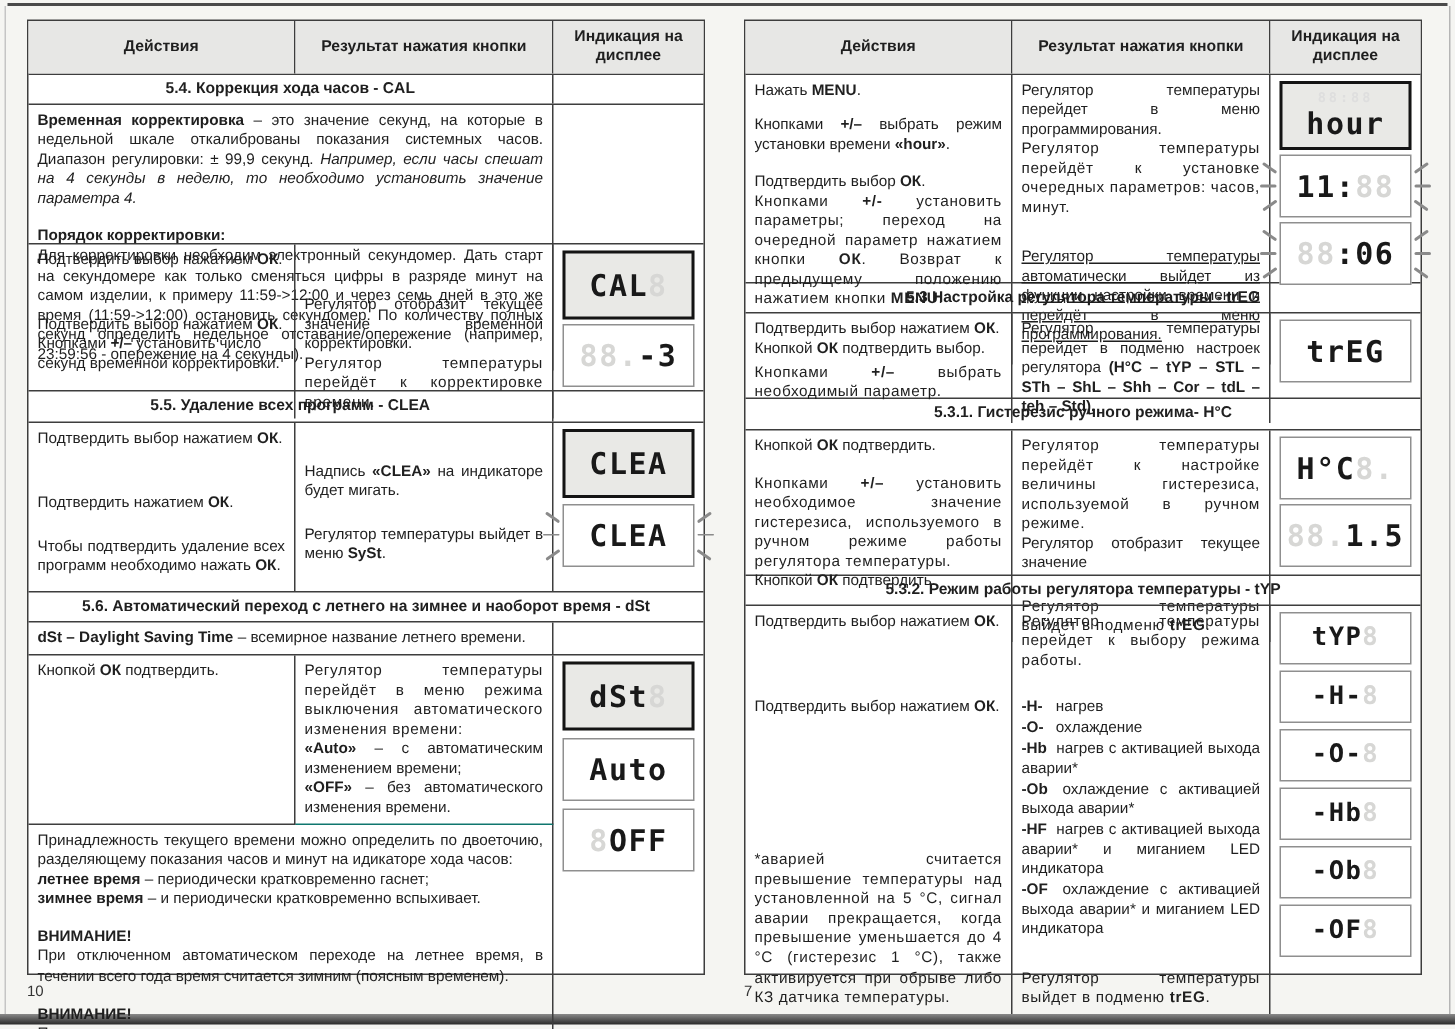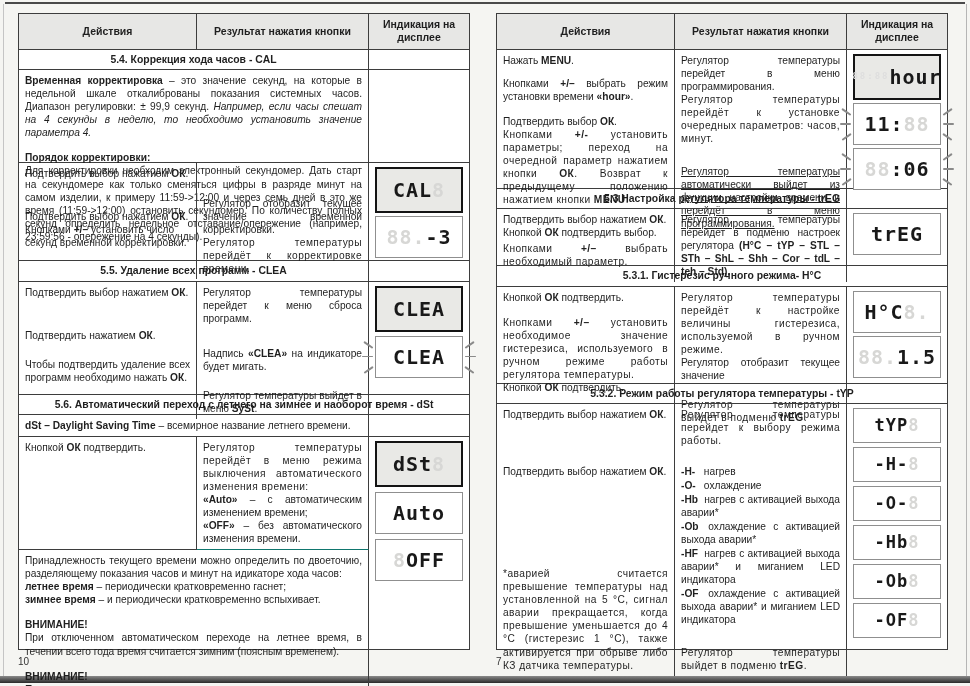--- a/index.html
+++ b/index.html
@@ -55,21 +55,21 @@
   .grid56 .note{grid-area:2/1/3/3;border-right:1px solid #3d3d3d;}
   .grid56 > div{padding:4px 6px;box-sizing:border-box;}
 
   
   .dstack{align-items:center;gap:4px;padding-top:4px;}
   .dstack.tight{gap:3px;}
 
   
   .lcd{
     width:88px;min-height:42px;background:#fff;border:1px solid #8f8f8f;
-    display:flex;flex-direction:row;justify-content:center;align-items:center;
+    display:flex;flex-direction:column;justify-content:center;align-items:center;
     position:relative;box-sizing:border-box;flex-shrink:0;
     font-family:"DejaVu Sans Mono",monospace;font-weight:bold;
   }
   .lcd .lcd-line{font-size:20px;line-height:1;letter-spacing:1px;white-space:pre;}
   .lcd .on{color:#191919;}
   .lcd .off{color:#d7d7d5;}
   .lcd.menu{background:#e9e9e6;border:2.5px solid #141414;min-height:46px;}
   .lcd-ghost-top{font-size:9px;line-height:1;color:#dedede;letter-spacing:2px;margin-bottom:1px;}
   .lcd.sm{min-height:35px;}
   .lcd.sm .lcd-line{font-size:17px;}
@@ -138,21 +138,20 @@
     <div class="cell span2 sect-title">5.5. Удаление всех программ - CLEA</div>
     <div class="cell"></div>
   </div>
   <div class="row" style="min-height:112px;">
     <div class="cell">
       <p class="rich">Подтвердить выбор нажатием <b>ОК</b>.</p>
       <p class="rich mt30">Подтвердить нажатием <b>ОК</b>.</p>
       <p class="rich mt16 j">Чтобы подтвердить удаление всех программ необходимо нажать <b>ОК</b>.</p>
     </div>
     <div class="cell">
-      <p class="rich j">Регулятор температуры перейдет к меню сброса программ.</p>
       <p class="rich j mt22">Надпись <b>«CLEA»</b> на индикаторе будет мигать.</p>
       <p class="rich j mt16">Регулятор температуры выйдет в меню <b>SySt</b>.</p>
     </div>
     <div class="cell dstack">
       <div class="lcd menu">
           <div class="lcd-line"><span class="on">CLEA</span></div>
         </div>
       <div class="lcd">
           <div class="lcd-line"><span class="on">CLEA</span></div>
           <i class="ray r0"></i>

